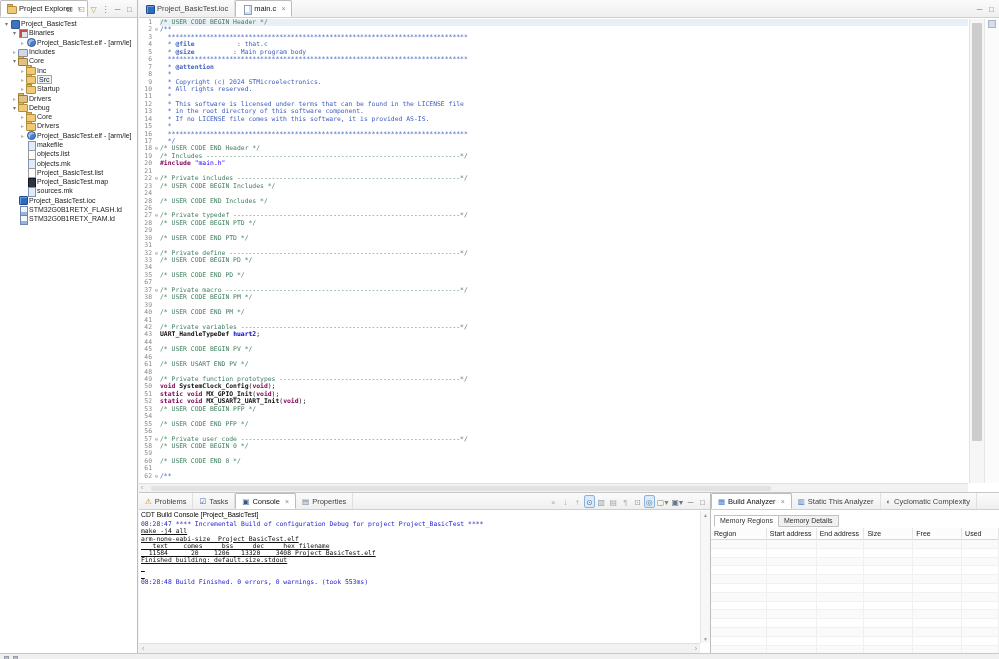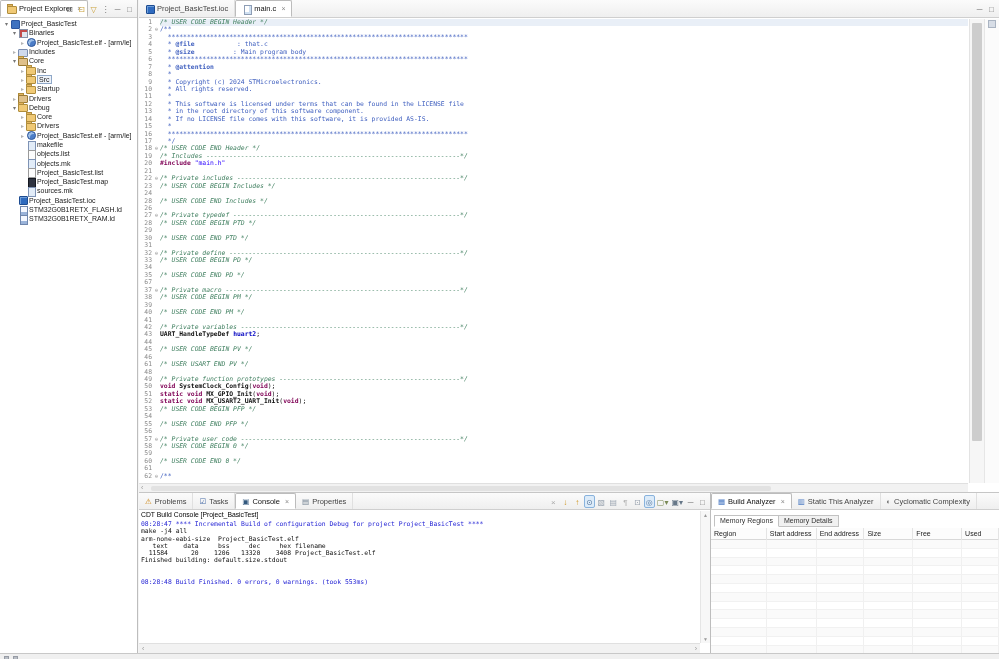--- a/index.html
+++ b/index.html
@@ -58,21 +58,21 @@
   #editor-area { position:absolute; left:139px; top:0; width:860px; height:492px; background:#fff; }
   #editor-area .tabbar { height:18px; }
   #code-wrap { position:absolute; left:0; top:19px; right:0; bottom:0; background:#fff; }
   #code { position:absolute; left:0; top:0; right:31px; bottom:9px; overflow:hidden;
     font-family:"DejaVu Sans Mono","Liberation Mono",monospace; font-size:6.4px; }
   .cl { height:7.45px; line-height:7.45px; white-space:pre; display:flex; }
   .cl.hl .ct-wrap { background:#e9eff7; }
   .ln { flex:0 0 14px; text-align:right; color:#8a8a8a; padding-right:1px; }
   .fold { flex:0 0 7px; text-align:center; color:#9a9a9a; font-size:5.5px; }
   .ct-wrap { flex:1 1 auto; }
-  .cm { color:#3f7f5f;font-style:italic; }
+  .cm { color:#3f7f5f; }
   .dc { color:#3f5fbf; }
   .dt { color:#3f5fbf; font-weight:bold; }
   .kw { color:#7f0055; font-weight:bold; }
   .st { color:#2a00ff; }
   .pl { color:#111; }
   .ty { color:#111; font-weight:bold; }
   .vr { color:#0000c0; font-weight:bold; }
   .fn { color:#111; font-weight:bold; }
   #vscroll { position:absolute; right:15px; top:0; width:15px; bottom:9px; background:#f6f6f6; border-left:1px solid #e3e3e3; }
   #vscroll .thumb { position:absolute; left:2px; right:2px; top:4px; height:418px; background:#cdcdcd; border-radius:1px; }
@@ -87,21 +87,21 @@
   #console-panel { position:absolute; left:139px; top:492px; width:571px; height:161px;
     background:#fff; border-top:1px solid #c6c6c6; }
   #console-panel .tabbar { height:17px; }
   .vtab-icon { font-size:7.5px; }
   #console-title { position:absolute; top:18px; left:2px; right:12px; height:9px;
     font-size:6.8px; color:#000; white-space:nowrap; }
   #console-text { position:absolute; top:28px; left:2px; right:12px; bottom:10px; overflow:hidden;
     font-family:"DejaVu Sans Mono","Liberation Mono",monospace; font-size:6.4px; }
   .conl { height:7.3px; line-height:7.3px; white-space:pre; }
   .con-info { color:#2525d5; }
-  .con-out { color:#111; }
+  .con-out { color:#111;text-decoration:underline; }
   #con-vscroll { position:absolute; right:0; top:18px; width:10px; bottom:10px; background:#f7f7f7;
     border-left:1px solid #e5e5e5; color:#9a9a9a; font-size:5px; text-align:center; }
   #con-vscroll .up { position:absolute; top:1px; left:0; right:0; }
   #con-vscroll .dn { position:absolute; bottom:1px; left:0; right:0; }
   #con-hscroll { position:absolute; left:0; right:10px; bottom:0; height:10px; background:#f2f2f2;
     border-top:1px solid #e0e0e0; color:#9a9a9a; font-size:7px; line-height:9px; }
   #con-hscroll .l { position:absolute; left:3px; } #con-hscroll .r { position:absolute; right:3px; }
 
   
   #analyzer-panel { position:absolute; left:710px; top:492px; width:289px; height:161px;
@@ -385,21 +385,21 @@
           <span class="tbi" style="color: rgb(102, 119, 136);">▣▾</span>
           <span class="tbi">─</span>
           <span class="tbi">□</span>
         </div>
     </div>
     <div id="console-title">CDT Build Console [Project_BasicTest]</div>
     <div id="console-text">
         <div class="conl con-info">08:28:47 **** Incremental Build of configuration Debug for project Project_BasicTest ****</div>
         <div class="conl con-out">make -j4 all</div>
         <div class="conl con-out">arm-none-eabi-size  Project_BasicTest.elf</div>
-        <div class="conl con-out">   text    data     bss     dec     hex filename</div>
+        <div class="conl con-out">   text    comes     bss     dec     hex filename</div>
         <div class="conl con-out">  11584      20    1206   13320    3408 Project_BasicTest.elf</div>
         <div class="conl con-out">Finished building: default.size.stdout</div>
         <div class="conl con-out">&nbsp;</div>
         <div class="conl con-out">&nbsp;</div>
         <div class="conl con-info">08:28:48 Build Finished. 0 errors, 0 warnings. (took 553ms)</div>
       </div>
     <div id="con-vscroll">
       <span class="up">▲</span>
       <span class="dn">▼</span>
     </div>

